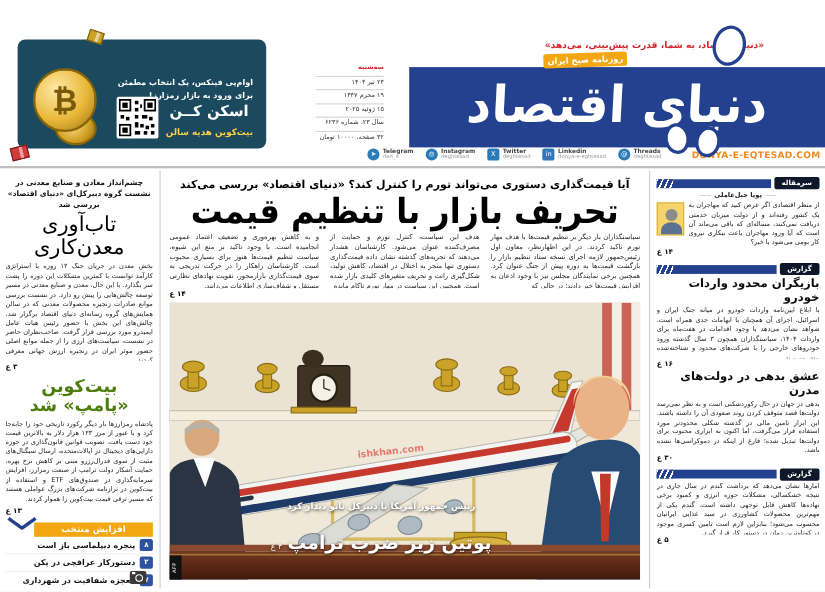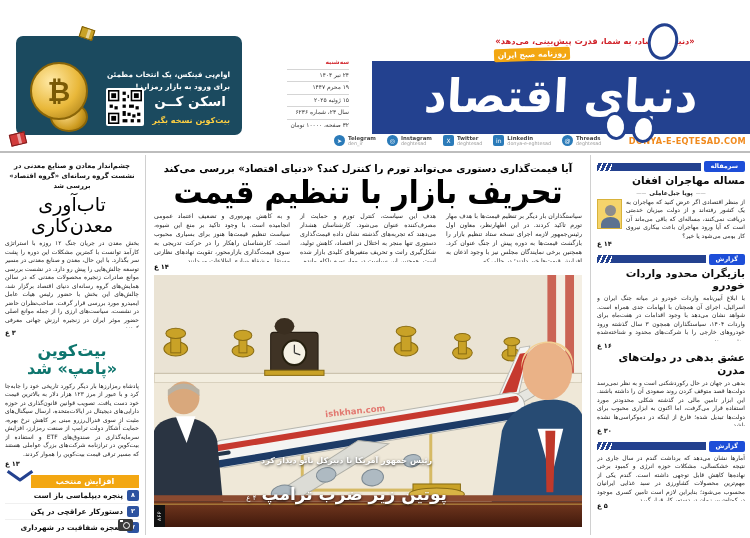--- a/index.html
+++ b/index.html
@@ -52,37 +52,37 @@
   .rule { position:absolute; top:151px; left:0; right:0; height:2px; background:#bdbdbd; }
 
   
   .main { position:absolute; top:155px; bottom:3px; left:3px; right:3px; display:flex; direction:rtl; }
 
   .rail { overflow:hidden; }
   .rail.r { width:157px; border-left:1px solid #d0d0d0; padding:0 2px 0 6px; }
   .rail.l { width:143px; border-right:1px solid #d0d0d0; padding:0 6px 0 2px; }
 
   .sec-head { display:flex; align-items:center; gap:3px; margin:6px 0 2px; }
-  .tag { background:#1d4ed8; color:#fff; font-size:6.4px; font-weight:bold; padding:1px 7px 2px; border-radius:2px; white-space:nowrap; }
+  .tag { background:#0f172a; color:#fff; font-size:6.4px; font-weight:bold; padding:1px 7px 2px; border-radius:2px; white-space:nowrap; }
   .bar { flex:1; height:8px; background:#23418f; position:relative; }
   .bar::after { content:""; position:absolute; left:0; top:0; bottom:0; width:15px; background:repeating-linear-gradient(115deg,#fff 0 1.5px,#23418f 1.5px 4.5px); }
 
   .itm-title { font-size:10.6px; font-weight:bold; color:#0d0d0d; text-align:right; margin:1px 0 2px; line-height:1.2; }
   .byline { font-size:6px; font-weight:bold; text-align:center; color:#222; margin:0 0 2px; }
   .byline::before,.byline::after { content:"——"; color:#bbb; font-size:5px; margin:0 3px; }
   .portrait { float:left; width:25px; height:30px; background:#f5d46b; border:1px solid #d8b23a; margin:1px 4px 1px 0; position:relative; overflow:hidden; }
   .portrait::before { content:""; position:absolute; left:7px; top:5px; width:11px; height:11px; border-radius:50%; background:#8c8c8c; }
   .portrait::after { content:""; position:absolute; left:3px; top:17px; width:19px; height:14px; border-radius:50% 50% 0 0; background:#5c7290; }
   .bdy { font-size:6px; line-height:1.42; text-align:justify; color:#1c1c1c; overflow:hidden; }
   .bdy.h40 { max-height:41px; } .bdy.h46 { max-height:47px; }
   .pg { font-size:6.6px; font-weight:bold; text-align:left; color:#111; margin:1px 0 0; }
 
   .krk { font-size:6.8px; font-weight:bold; text-align:center; line-height:1.5; margin:6px 0 2px; color:#111; }
   .h-big { font-size:19px; font-weight:normal; text-align:center; line-height:1.12; margin:1px 0 3px; color:#000; }
-  .h-mid { font-size:16px; font-weight:bold; text-align:center; line-height:1.15; margin:5px 0 3px; color:#0f766e; }
+  .h-mid { font-size:16px; font-weight:bold; text-align:center; line-height:1.15; margin:5px 0 3px; color:#4d7c0f; }
   .bdy.lft1 { max-height:89px; } .bdy.lft2 { max-height:96px; }
 
   .sel { margin-top:7px; position:relative; }
   .sel-head { background:#f3a712; height:13px; color:#fff; font-size:8px; font-weight:bold; text-align:center; line-height:13px; margin-left:26px; }
   .chev { position:absolute; left:0; top:-6px; width:30px; height:15px; }
   .sel-row { display:flex; align-items:center; gap:4px; margin:2.5px 0; border-bottom:1px solid #f0f0f0; padding-bottom:1.5px; }
   .num { flex:0 0 12px; width:12px; height:11px; background:#2d53a0; color:#fff; font-size:6.4px; font-weight:bold; text-align:center; line-height:11px; border-radius:2px; }
   .sel-t { font-size:7.3px; font-weight:bold; color:#111; white-space:nowrap; overflow:hidden; }
 
   .center { flex:1; padding:0 8px; display:flex; flex-direction:column; overflow:hidden; }
@@ -115,21 +115,21 @@
     <div class="ad">
       <div class="gift-a"></div>
       <div class="gift-b"></div>
       <div class="coin">
           <span>₿</span>
         </div>
       <div class="coin2"></div>
       <div class="ad-line l1">اوام‌پی فینکس، یک انتخاب مطمئن</div>
       <div class="ad-line l2">برای ورود به بازار رمزارز!</div>
       <div class="ad-scan">اسکن کــن</div>
-      <div class="ad-gift">بیت‌کوین نسخه بگیر</div>
+      <div class="ad-gift">بیت‌کوین هدیه سالن</div>
       <div class="ad-qr">
         <svg viewBox="0 0 21 21" width="34" height="34">
           <rect x="0" y="0" width="21" height="21" fill="#fff"></rect>
           <rect x="0" y="0" width="7" height="7" fill="#000"></rect>
             <rect x="1" y="1" width="5" height="5" fill="#fff"></rect>
             <rect x="2" y="2" width="3" height="3" fill="#000"></rect>
           <rect x="14" y="0" width="7" height="7" fill="#000"></rect>
             <rect x="15" y="1" width="5" height="5" fill="#fff"></rect>
             <rect x="16" y="2" width="3" height="3" fill="#000"></rect>
           <rect x="0" y="14" width="7" height="7" fill="#000"></rect>
@@ -216,21 +216,20 @@
 
   <div class="main">
 
     <aside class="rail r">
 
       <div>
         <div class="sec-head">
             <span class="tag">سرمقاله</span>
             <span class="bar"></span>
           </div>
-        <div class="itm-title">مساله مهاجران افغان</div>
         <div class="byline">پویا جبل‌عاملی</div>
         <div class="portrait"></div>
         <div class="bdy h40">از منظر اقتصادی اگر عرض کنید که مهاجران به یک کشور رفته‌اند و از دولت میزبان خدمتی دریافت نمی‌کنند، مساله‌ای که باقی می‌ماند آن است که آیا ورود مهاجران باعث بیکاری نیروی کار بومی می‌شود یا خیر؟</div>
         <div class="pg">۱۴ ع</div>
       </div>
 
       <div>
         <div class="sec-head">
             <span class="tag">گزارش</span>
             <span class="bar"></span>
@@ -358,21 +357,21 @@
         <div class="wm">ishkhan.com</div>
         <div class="cap">
           <div class="cap-k">رئیس جمهور آمریکا با دبیرکل ناتو دیدار کرد</div>
           <div class="cap-h"><span>پوتین زیر ضرب ترامپ</span><span class="cap-pg">۴ ع</span></div>
         </div>
         <div class="afp">AFP</div>
       </div>
     </section>
 
     <aside class="rail l">
-      <div class="krk">چشم‌انداز معادن و صنایع معدنی در نشست گروه رسانه‌ای «گروه اقتصاد» بررسی شد</div>
+      <div class="krk">چشم‌انداز معادن و صنایع معدنی در نشست گروه دبیرکل‌ای «دنیای اقتصاد» بررسی شد</div>
       <div class="h-big">تاب‌آوری معدن‌کاری</div>
       <div class="bdy lft1">بخش معدن در جریان جنگ ۱۲ روزه با استراتژی کارآمد توانست با کمترین مشکلات این دوره را پشت سر بگذارد. با این حال، معدن و صنایع معدنی در مسیر توسعه چالش‌هایی را پیش رو دارد. در نشست بررسی موانع صادرات زنجیره محصولات معدنی که در سالن همایش‌های گروه رسانه‌ای دنیای اقتصاد برگزار شد، چالش‌های این بخش با حضور رئیس هیات عامل ایمیدرو مورد بررسی قرار گرفت. صاحب‌نظران حاضر در نشست، سیاست‌های ارزی را از جمله موانع اصلی حضور موثر ایران در زنجیره ارزش جهانی معرفی کردند.</div>
       <div class="pg">۳ ع</div>
 
       <div class="h-mid">بیت‌کوین «پامپ» شد</div>
       <div class="bdy lft2">پادشاه رمزارزها بار دیگر رکورد تاریخی خود را جابه‌جا کرد و با عبور از مرز ۱۲۳ هزار دلار به بالاترین قیمت خود دست یافت. تصویب قوانین قانون‌گذاری در حوزه دارایی‌های دیجیتال در ایالات‌متحده، ارسال سیگنال‌های مثبت از سوی فدرال‌رزرو مبنی بر کاهش نرخ بهره، حمایت آشکار دولت ترامپ از صنعت رمزارز، افزایش سرمایه‌گذاری در صندوق‌های ETF و استفاده از بیت‌کوین در ترازنامه شرکت‌های بزرگ عواملی هستند که مسیر ترقی قیمت بیت‌کوین را هموار کردند.</div>
       <div class="pg">۱۳ ع</div>
 
       <div class="sel">
         <div class="chev">

